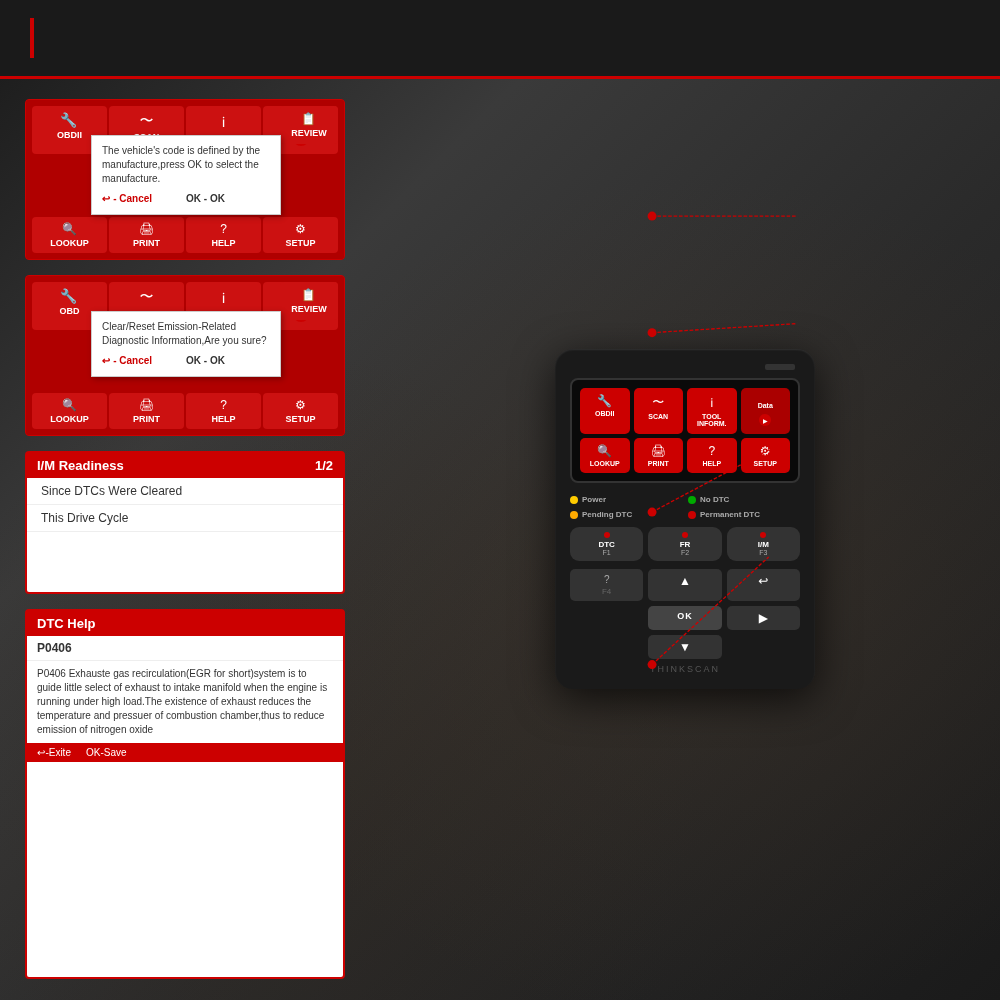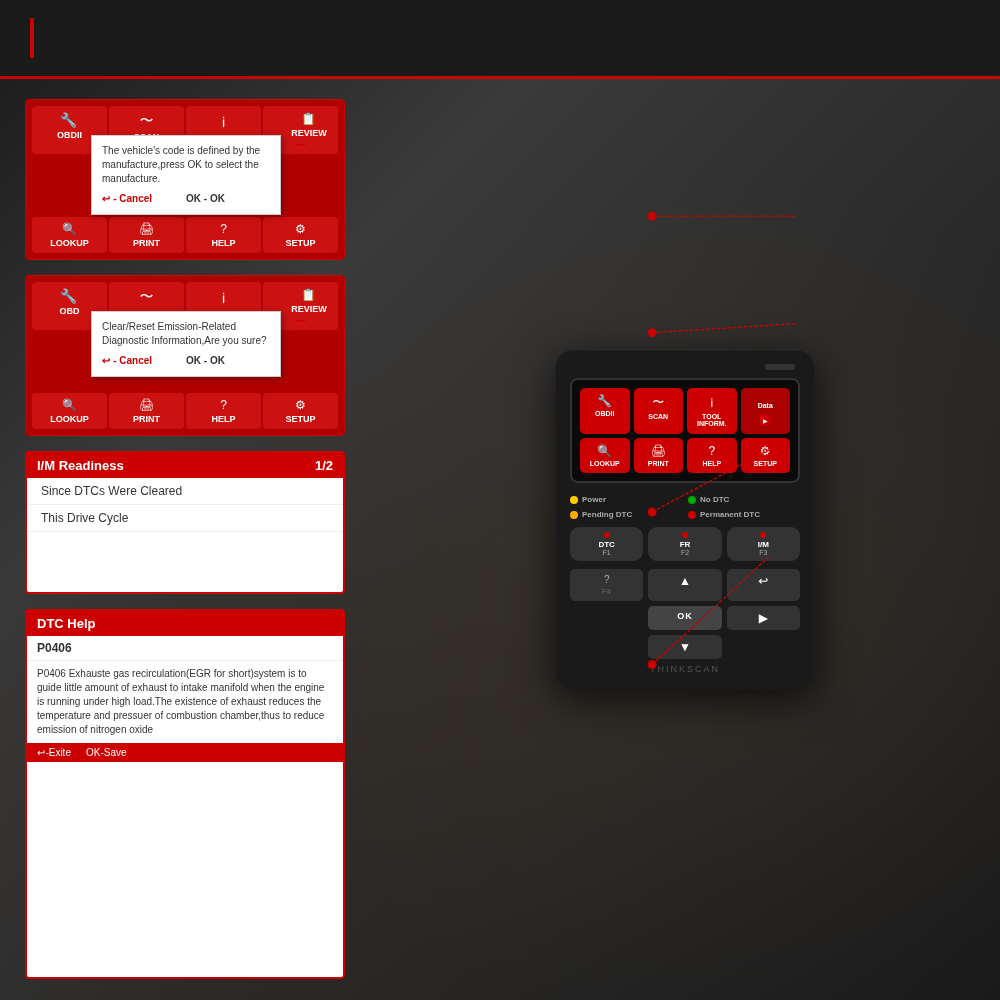--- a/index.html
+++ b/index.html
@@ -588,21 +588,21 @@
           <span>1/2</span>
         </div>
         <div class="readiness-row">Since DTCs Were Cleared</div>
         <div class="readiness-row">This Drive Cycle</div>
         <div style="height:60px;"></div>
       </div>
 
       <div class="dtc-box">
         <div class="dtc-header">DTC Help</div>
         <div class="dtc-code">P0406</div>
-        <div class="dtc-text">P0406 Exhauste gas recirculation(EGR for short)system is to guide little amount of exhaust to intake manifold when the engine is running under high load.The existence of exhaust reduces the temperature and pressuer of combustion chamber,thus to reduce emission of nitrogen oxide</div>
+        <div class="dtc-text">P0406 Exhauste gas recirculation(EGR for short)system is to guide little select of exhaust to intake manifold when the engine is running under high load.The existence of exhaust reduces the temperature and pressuer of combustion chamber,thus to reduce emission of nitrogen oxide</div>
         <div class="dtc-footer">
           <span>↩-Exite</span>
           <span>OK-Save</span>
         </div>
       </div>
 
     </div>
 
     <div class="right-panel">
 

